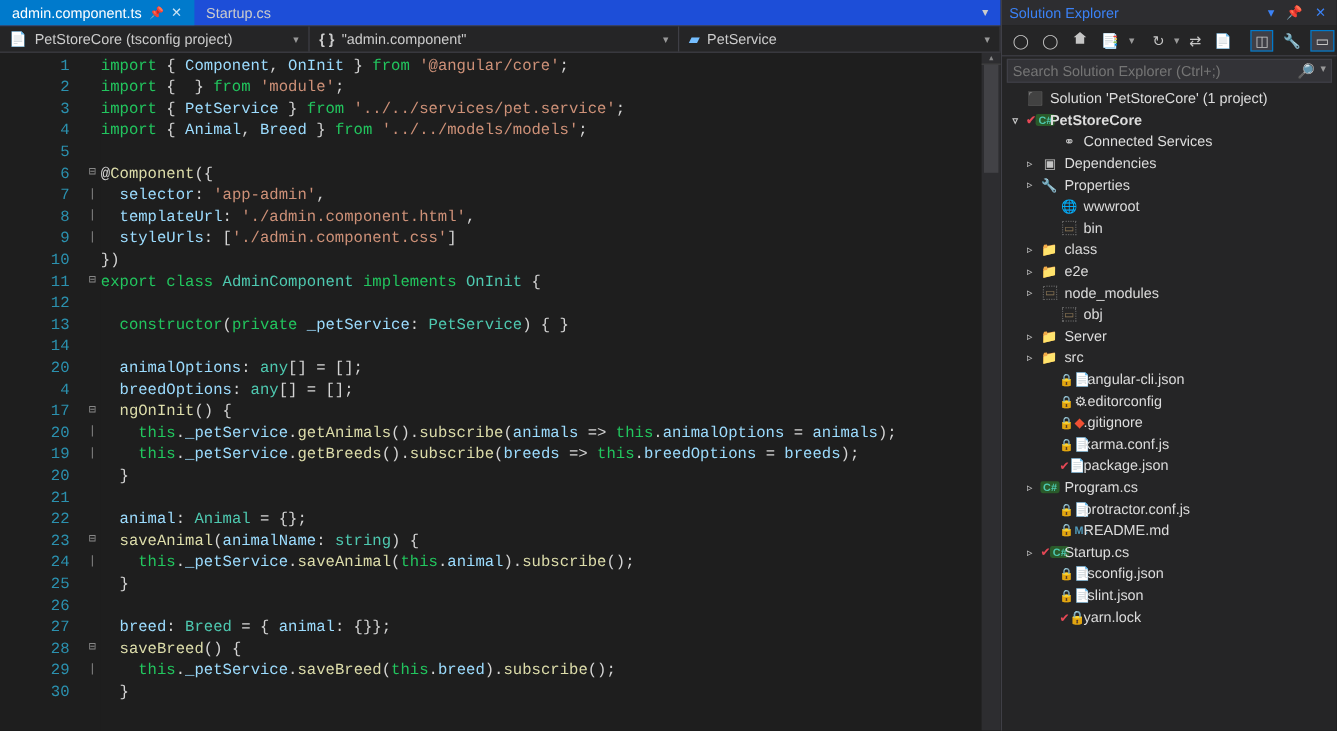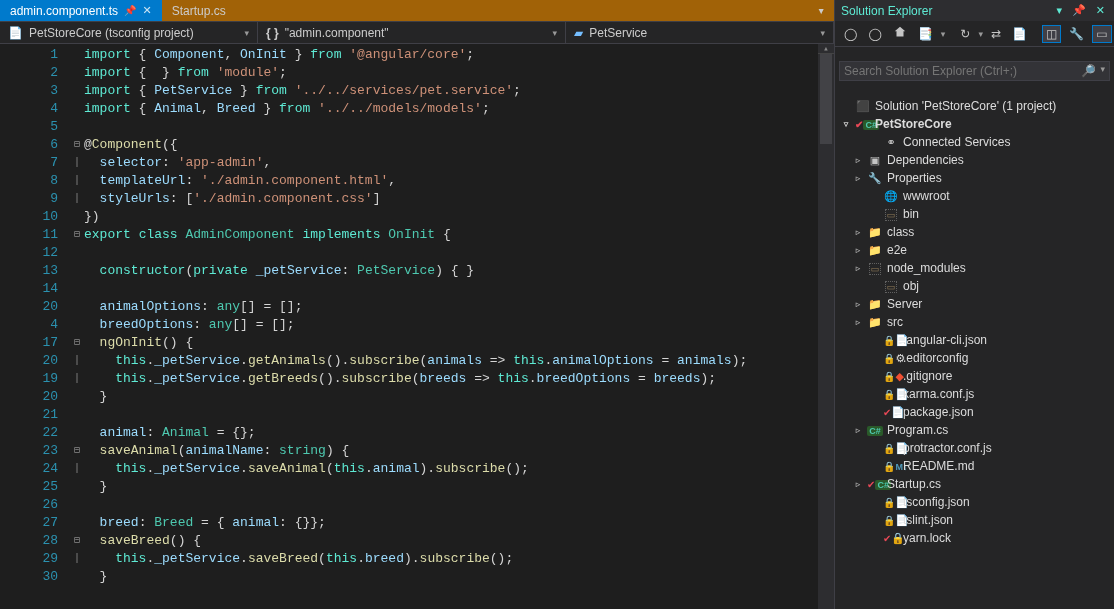--- a/index.html
+++ b/index.html
@@ -1,51 +1,51 @@
 <!DOCTYPE html>
 <html><head>
 <meta charset="utf-8">
 <style>
 * { margin: 0; padding: 0; box-sizing: border-box; }
 html, body { width: 1114px; height: 609px; overflow: hidden; font-family: Consolas, 'Courier New', monospace; font-size: 13px; background: #1e1e1e; color: #d4d4d4; }
 .app { display: flex; width: 100%; height: 100%; }
 .editor-panel { flex: 1; display: flex; flex-direction: column; background: #1e1e1e; min-width: 0; }
-.tabs-row { display: flex; background: #a16207; height: 22px; align-items: center; border-bottom: 1px solid #3f3f46; }
+.tabs-row { display: flex; background: #1d4ed8; height: 22px; align-items: center; border-bottom: 1px solid #3f3f46; }
 .tab { display: flex; align-items: center; padding: 0 10px; height: 100%; gap: 6px; color: #cccccc; cursor: pointer; font-size: 12px; font-family: 'Segoe UI', Tahoma, sans-serif; }
 .tab.active { background: #007acc; color: #fff; }
 .tab .close { font-size: 11px; opacity: 0.8; }
 .tab .pin { font-size: 10px; }
 .tabs-right { margin-left: auto; display: flex; align-items: center; padding-right: 6px; gap: 4px; color: #cccccc; }
 .nav-row { display: flex; background: #252526; height: 22px; align-items: center; border-bottom: 1px solid #3f3f46; font-size: 12px; font-family: 'Segoe UI', Tahoma, sans-serif; }
 .nav-cell { display: flex; align-items: center; padding: 0 8px; gap: 6px; color: #cccccc; border-right: 1px solid #3f3f46; height: 100%; }
 .nav-cell.wide { flex: 1; }
 .dropdown-arrow { font-size: 9px; color: #999; margin-left: auto; }
 .editor-body { flex: 1; display: flex; overflow: hidden; position: relative; }
 .gutter { width: 70px; background: #1e1e1e; text-align: right; padding-right: 12px; color: #2b91af; user-select: none; font-size: 13px; line-height: 18px; padding-top: 2px; }
 .gutter .ln { height: 18px; }
 .fold-col { width: 14px; background: #1e1e1e; font-size: 10px; color: #888; line-height: 18px; padding-top: 2px; }
 .fold-col div { height: 18px; text-align: center; }
 .code { flex: 1; font-size: 13px; line-height: 18px; white-space: pre; padding-top: 2px; overflow: hidden; }
 .code .line { height: 18px; }
-.kw { color: #5eead4; }
+.kw { color: #22c55e; }
 .str { color: #ce9178; }
 .typ { color: #4ec9b0; }
 .fn { color: #dcdcaa; }
 .pl { color: #d4d4d4; }
 .va { color: #9cdcfe; }
 .scrollbar { width: 16px; background: #2d2d30; position: relative; }
 .scrollbar .split { position: absolute; top: 0; left: 0; right: 0; height: 10px; display:flex; align-items:center; justify-content:center; color:#888; font-size:9px; border-bottom: 1px solid #444; }
 .scrollbar .thumb { position: absolute; left: 2px; right: 2px; top: 10px; height: 90px; background: #424246; }
 .sidebar { width: 280px; background: #252526; display: flex; flex-direction: column; border-left: 1px solid #3f3f46; font-family: 'Segoe UI', Tahoma, sans-serif; font-size: 12px; }
-.side-title { display: flex; align-items: center; padding: 3px 6px; color: #5eead4; background: #2d2d30; font-size: 12px; }
+.side-title { display: flex; align-items: center; padding: 3px 6px; color: #3b82f6; background: #2d2d30; font-size: 12px; }
 .side-title .buttons { margin-left: auto; display: flex; gap: 4px; font-size: 11px; }
 .side-toolbar { display: flex; align-items: center; padding: 3px 6px; gap: 6px; background: #252526; border-bottom: 1px solid #3f3f46; color: #c5c5c5; }
 .side-toolbar .group { display: flex; gap: 5px; align-items: center; }
 .side-toolbar .sep { width: 1px; height: 16px; background: #3f3f46; }
-.search-row { display: flex; padding: 2px 4px; background: #333337; border: 1px solid #3f3f46; margin: 14px 4px; }
+.search-row { display: flex; padding: 2px 4px; background: #333337; border: 1px solid #3f3f46; margin: 2px 4px; }
 .search-row input { flex: 1; background: transparent; border: none; color: #999; font-size: 12px; outline: none; font-family: 'Segoe UI', Tahoma, sans-serif; }
 .tree { flex: 1; overflow: auto; padding: 2px 0; }
 .tree-row { display: flex; align-items: center; height: 18px; padding-left: 6px; gap: 4px; color: #dcdcdc; cursor: pointer; white-space: nowrap; }
 .tree-row .arrow { width: 10px; font-size: 9px; color: #cccccc; text-align: center; }
 .tree-row .arrow.empty { color: transparent; }
 .tree-row .icon { width: 16px; text-align: center; font-size: 11px; }
 .tree-row.bold { font-weight: bold; }
 .folder-icon { color: #dcb67a; }
 .cs-icon { color: #4ec9b0; background:#2a5a2a; padding:0 2px; font-size:9px; border-radius:2px; font-weight:bold; }
 .json-icon { color: #cccccc; }

